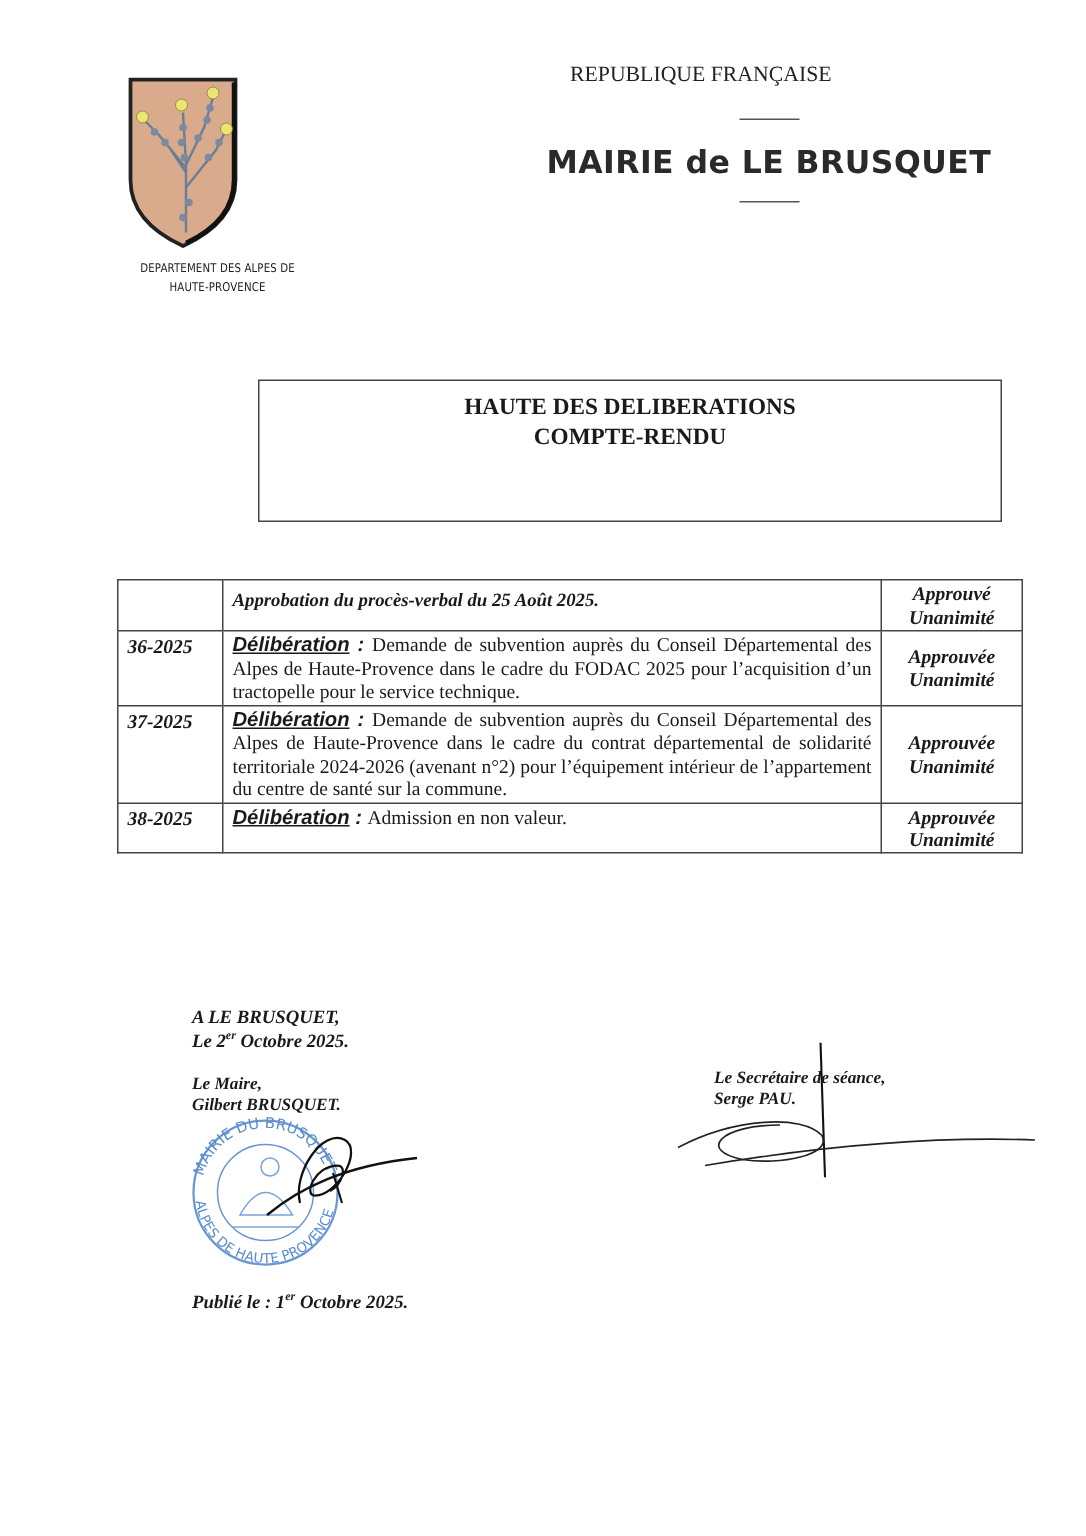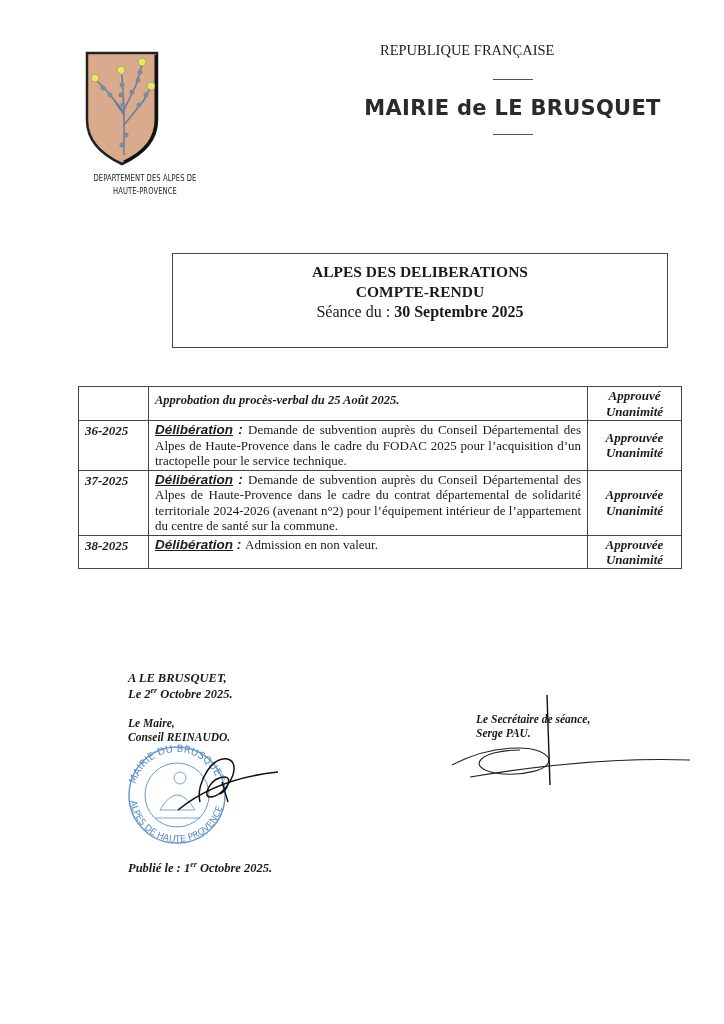--- a/index.html
+++ b/index.html
@@ -102,23 +102,22 @@
   <div>DEPARTEMENT DES ALPES DE</div>
   <div>HAUTE-PROVENCE</div>
 </div>
 
 <div class="abs republique">REPUBLIQUE FRANÇAISE</div>
 <div class="abs hr-short hr1"></div>
 <div class="abs mairie">MAIRIE de LE BRUSQUET</div>
 <div class="abs hr-short hr2"></div>
 
 <div class="abs title-box">
-  <div class="t">ALPES DES DELIBERATIONS</div>
+  <div class="t">HAUTE DES DELIBERATIONS</div>
   <div class="t">COMPTE-RENDU</div>
-  <div class="seance"><span>Séance du : </span><b>30 Septembre 2025</b></div>
 </div>
 
 <table class="delib">
   <colgroup>
       <col class="col-num">
       <col>
       <col class="col-decision">
     </colgroup>
   <tbody>
   <tr style="height:34px">
@@ -158,21 +157,21 @@
 </tbody>
   </table>
 
 <div class="abs place">
   <div>A LE BRUSQUET,</div>
   <div><span>Le 2</span><sup>er</sup><span> Octobre 2025.</span></div>
 </div>
 
 <div class="abs maire">
   <div>Le Maire,</div>
-  <div>Conseil REINAUDO.</div>
+  <div>Gilbert BRUSQUET.</div>
 </div>
 
 <svg class="abs stamp" viewBox="0 0 115 105">
   <defs>
     <path id="arcTop" d="M14 55 A43 43 0 0 1 100 55"></path>
     <path id="arcBot" d="M10 55 A47 47 0 0 0 104 55"></path>
   </defs>
   <circle cx="57" cy="55" r="48" fill="none" stroke="#6a97d0" stroke-width="1.5"></circle>
   <circle cx="57" cy="55" r="32" fill="none" stroke="#6a97d0" stroke-width="1"></circle>
   <text font-family="DejaVu Sans, sans-serif" font-size="10" fill="#5a8ccc"><textPath href="#arcTop" startOffset="8%">MAIRIE DU BRUSQUET</textPath></text>

